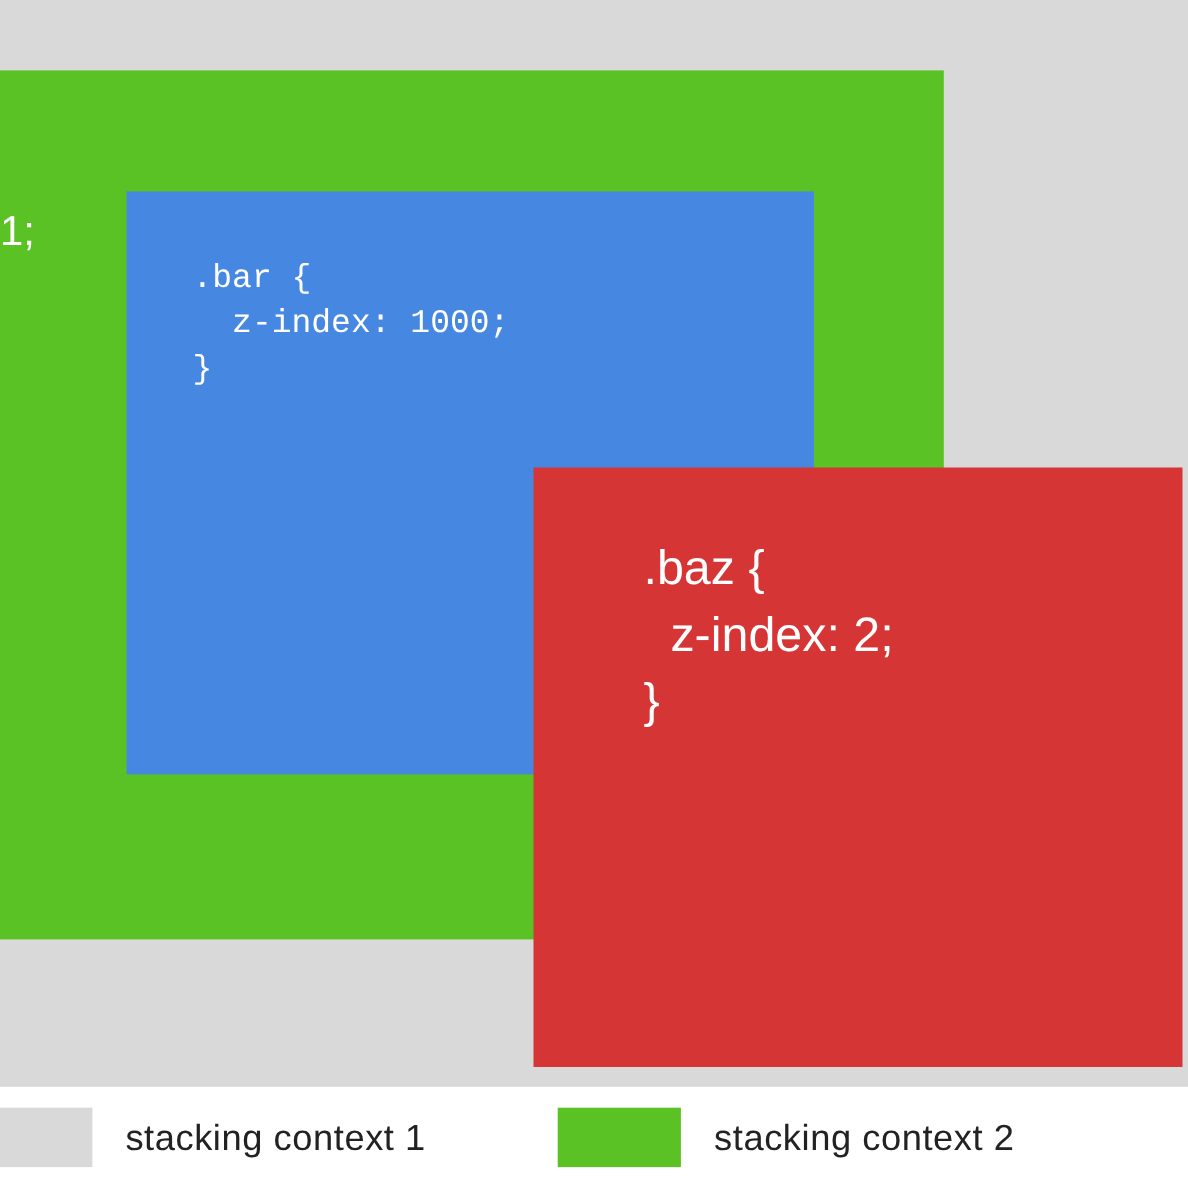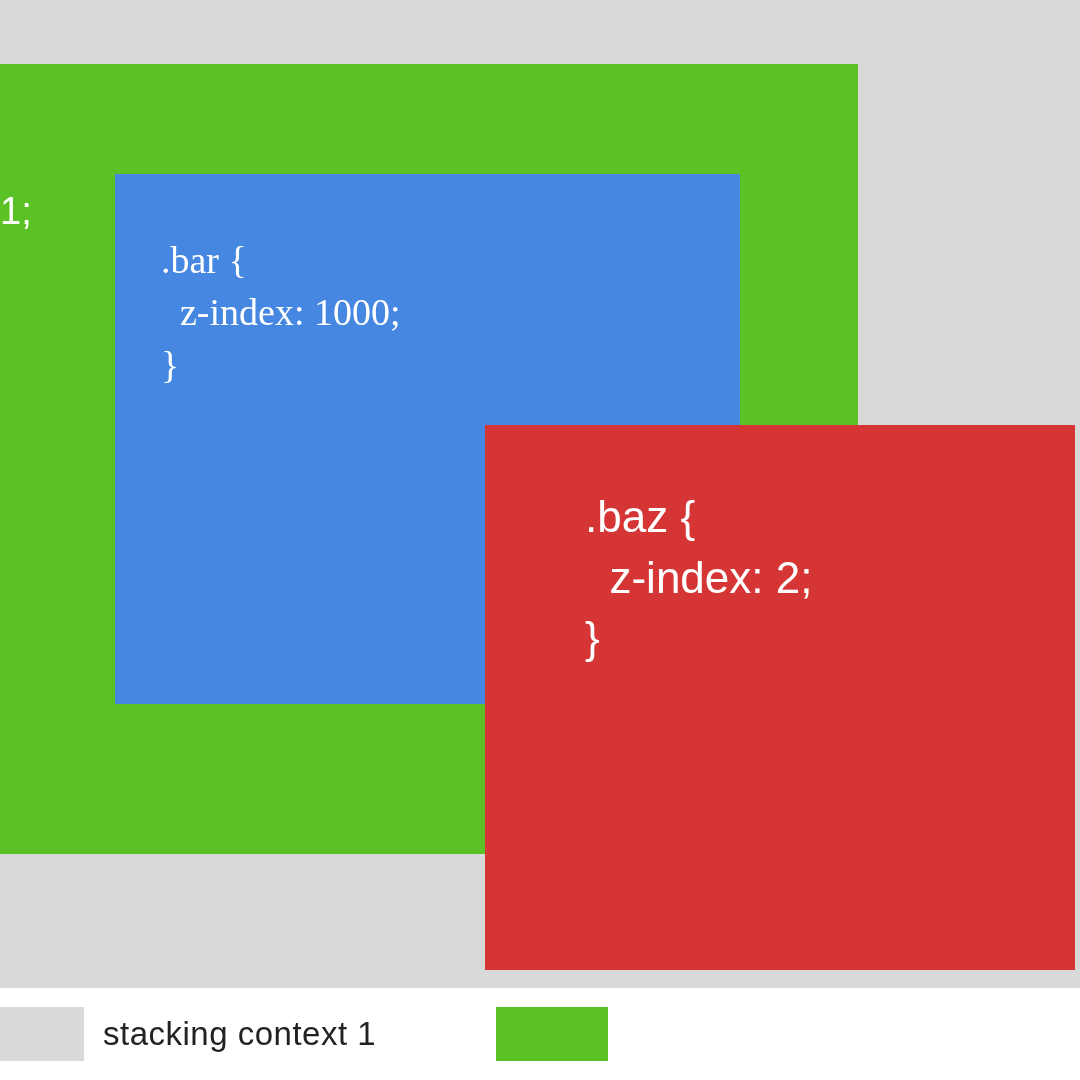--- a/index.html
+++ b/index.html
@@ -37,25 +37,25 @@
       position: absolute;
       left: 115px;
       top: 174px;
       width: 625px;
       height: 530px;
       background: #4688e1;
       color: #fff;
     }
     .bar-text {
       position: absolute;
-      left: 46px;
+      left: 60px;
       top: 60px;
       white-space: pre;
-      font-size: 38px;
-      font-family: Liberation Serif, serif;
+      font-size: 30px;
+      font-family: Liberation Mono, monospace;
       line-height: 1.38;
     }
     .baz {
       position: absolute;
       left: 485px;
       top: 425px;
       width: 590px;
       height: 545px;
       background: #d63535;
       color: #fff;
@@ -75,21 +75,21 @@
       bottom: 0;
       width: 1080px;
       height: 92px;
       background: #ffffff;
       display: flex;
       align-items: center;
     }
     .legend-item {
       display: flex;
       align-items: center;
-      gap: 19px;
+      gap: 30px;
     }
     .legend-item-1 {
       margin-left: 0;
     }
     .legend-item-2 {
       margin-left: 120px;
     }
     .swatch {
       width: 112px;
       height: 54px;
@@ -126,14 +126,15 @@
 }</pre>
 </div>
 
 <div class="legend-bar">
   <div class="legend-item legend-item-1">
     <div class="swatch swatch-gray"></div>
     <span class="legend-label">stacking context 1</span>
   </div>
   <div class="legend-item legend-item-2">
     <div class="swatch swatch-green"></div>
+    <span class="legend-label">stacking context 2</span>
   </div>
 </div>
 
 </body></html>

